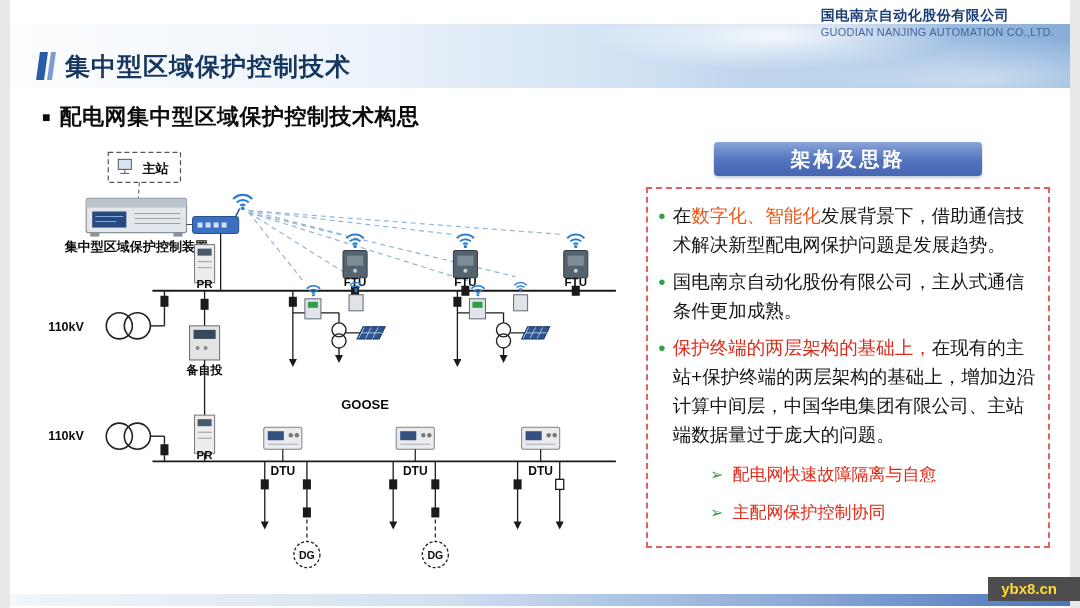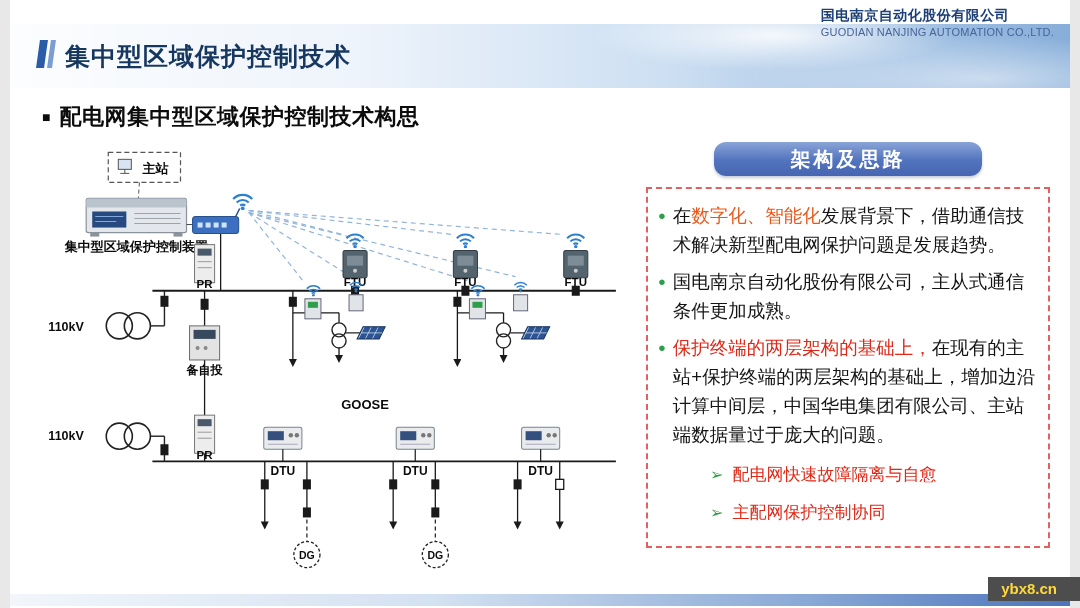--- a/index.html
+++ b/index.html
@@ -4,21 +4,21 @@
 <style>
   html,body{margin:0;padding:0;}
   body{width:1080px;height:608px;background:#e8e8e8;font-family:"Liberation Sans",sans-serif;position:relative;overflow:hidden;}
   .slide{position:absolute;left:10px;top:0;width:1060px;height:608px;background:#ffffff;overflow:hidden;}
 
   .header-band{position:absolute;left:0;top:24px;width:100%;height:64px;
     background:
       radial-gradient(ellipse 260px 50px at 72% 18%, rgba(255,255,255,.85), rgba(255,255,255,0) 70%),
       radial-gradient(ellipse 340px 60px at 92% 85%, rgba(255,255,255,.5), rgba(255,255,255,0) 70%),
       linear-gradient(90deg,#fcfdfe 0%,#eef4fb 32%,#cddff2 62%,#a3c2e4 84%,#87aed9 100%);}
-  .title-block{position:absolute;left:28px;top:16px;height:100%;display:flex;align-items:flex-start;}
+  .title-block{position:absolute;left:28px;top:10px;height:100%;display:flex;align-items:center;}
   .bar{display:inline-block;}
   .bar1{width:8px;height:28px;background:#2a5ca8;margin-right:3px;transform:skewX(-8deg);}
   .bar2{width:5px;height:28px;background:#7b9dd1;margin-right:11px;transform:skewX(-8deg);}
   .header-title{font-size:25px;font-weight:bold;color:#16375f;letter-spacing:1px;}
 
   .logo-area{position:absolute;top:3px;right:16px;z-index:5;}
   .logo-row1{display:flex;align-items:center;gap:6px;}
   .huadian-box{width:48px;height:27px;background:#fff;border-radius:4px;display:flex;align-items:center;justify-content:center;box-shadow:0 0 3px rgba(60,90,140,.25);}
   .hd-texts{display:flex;flex-direction:column;line-height:1.15;}
   .hd-cn{font-size:9.5px;font-weight:bold;color:#1d3f77;}
@@ -28,21 +28,21 @@
 
   .section-title{position:absolute;left:32px;top:102px;display:flex;align-items:center;}
   .section-marker{font-size:14px;color:#0c0c0c;margin-right:9px;}
   .section-text{font-size:22px;font-weight:bold;color:#0c0c0c;letter-spacing:.5px;}
 
   .diagram{position:absolute;left:14px;top:140px;width:624px;height:458px;}
   .diagram svg{width:100%;height:100%;display:block;}
   .diagram text{font-family:"Liberation Sans",sans-serif;fill:#0b0b0b;}
 
   .right-panel{position:absolute;left:636px;top:142px;width:404px;}
-  .panel-header{width:268px;height:34px;margin:0 auto;border-radius:12px;
+  .panel-header{width:268px;height:34px;margin:0 auto;border-radius:4px;
     background:linear-gradient(180deg,#8aa4d8 0%,#5273bd 55%,#4665b2 100%);
     color:#fff;font-size:20px;font-weight:bold;letter-spacing:3px;
     display:flex;align-items:center;justify-content:center;box-shadow:0 2px 3px rgba(30,50,90,.25);}
   .panel-box{margin-top:11px;border:2px dashed #e45f5f;background:#fff;box-sizing:border-box;padding:12px 10px 8px 10px;min-height:356px;}
   .pitem{display:flex;margin-bottom:8px;}
   .pdot{flex:none;color:#2f9e49;font-size:13px;line-height:29px;margin-right:7px;}
   .ptext{font-size:18.5px;line-height:29px;color:#141414;}
   .red-orange{color:#e8581c;}
   .red{color:#df2817;}
   .psub{display:flex;margin:13px 0 13px 52px;}

